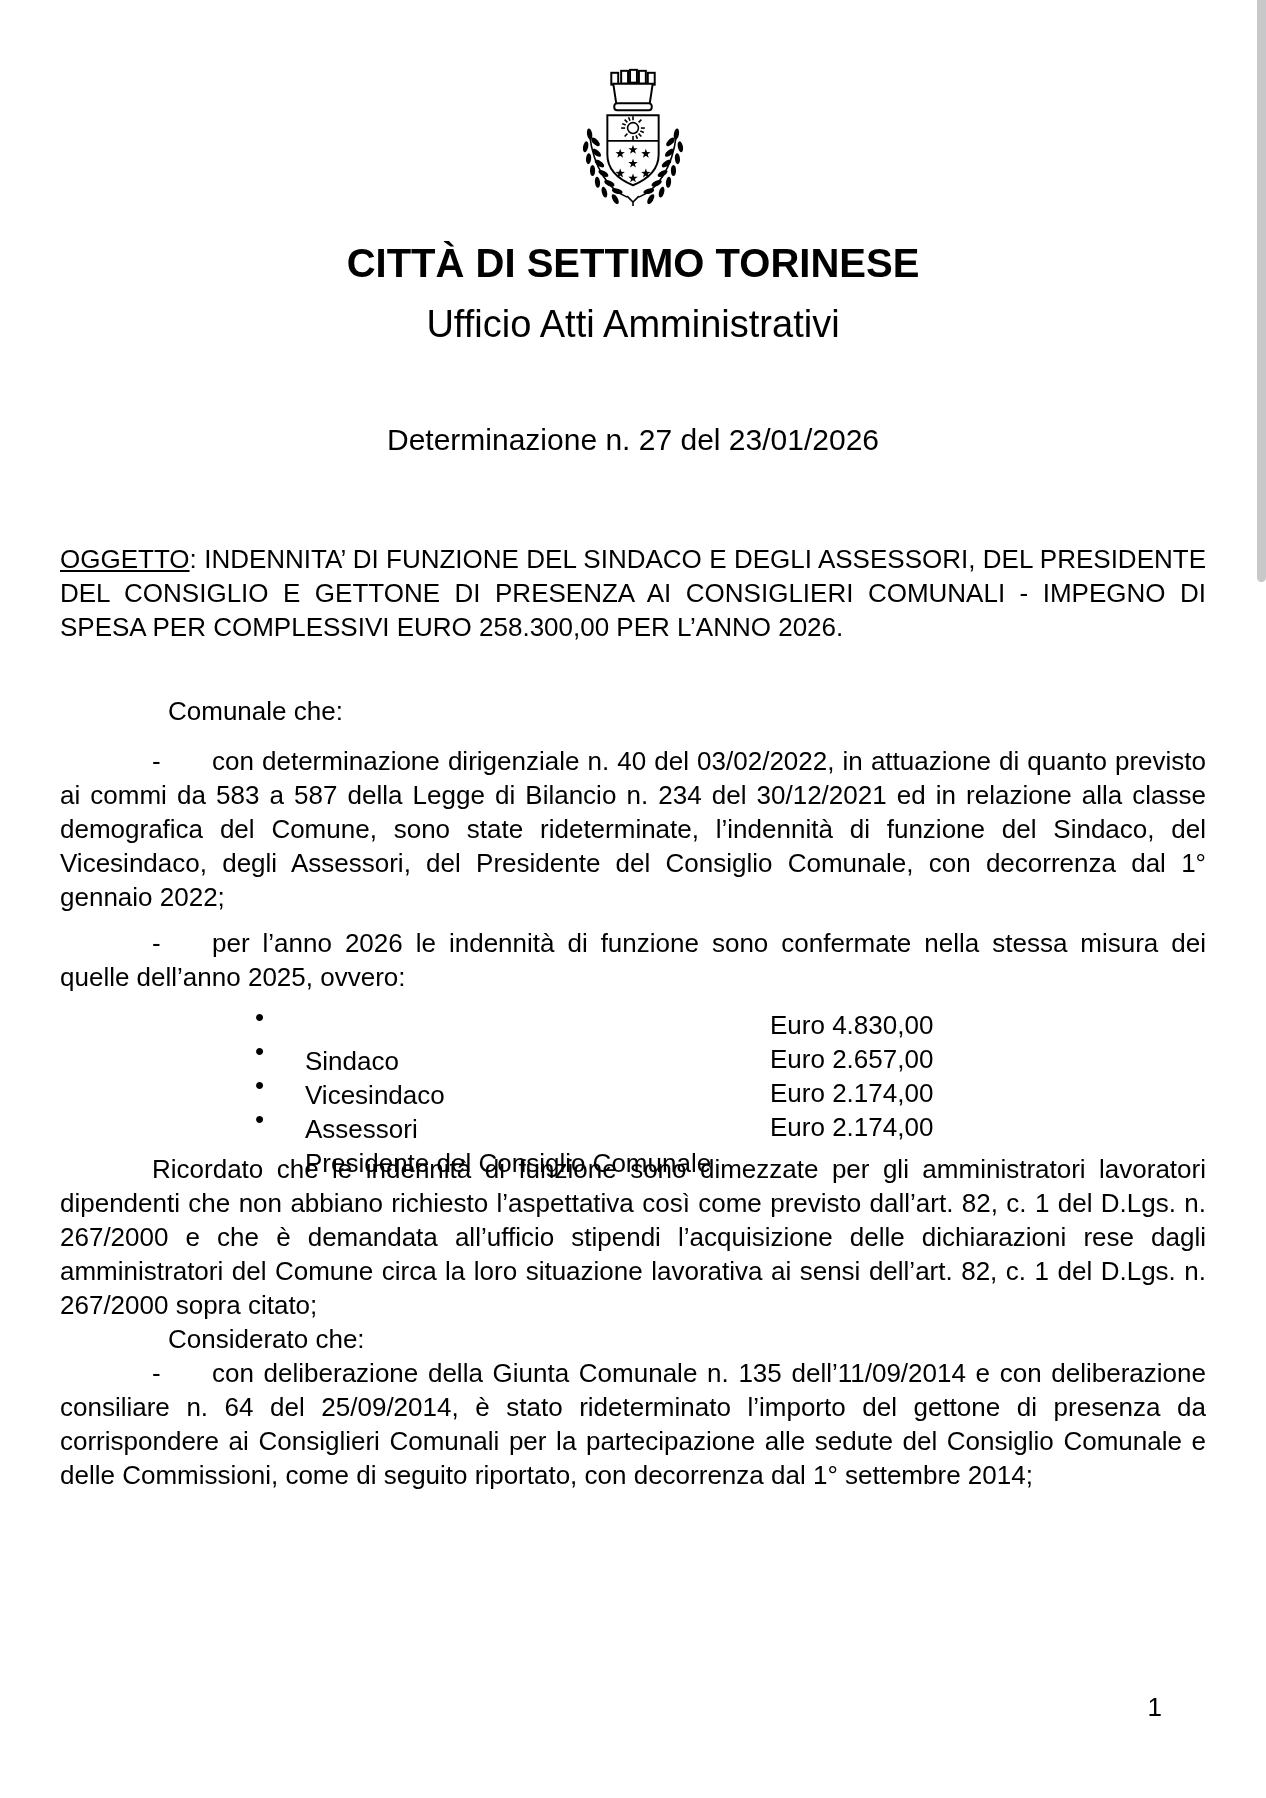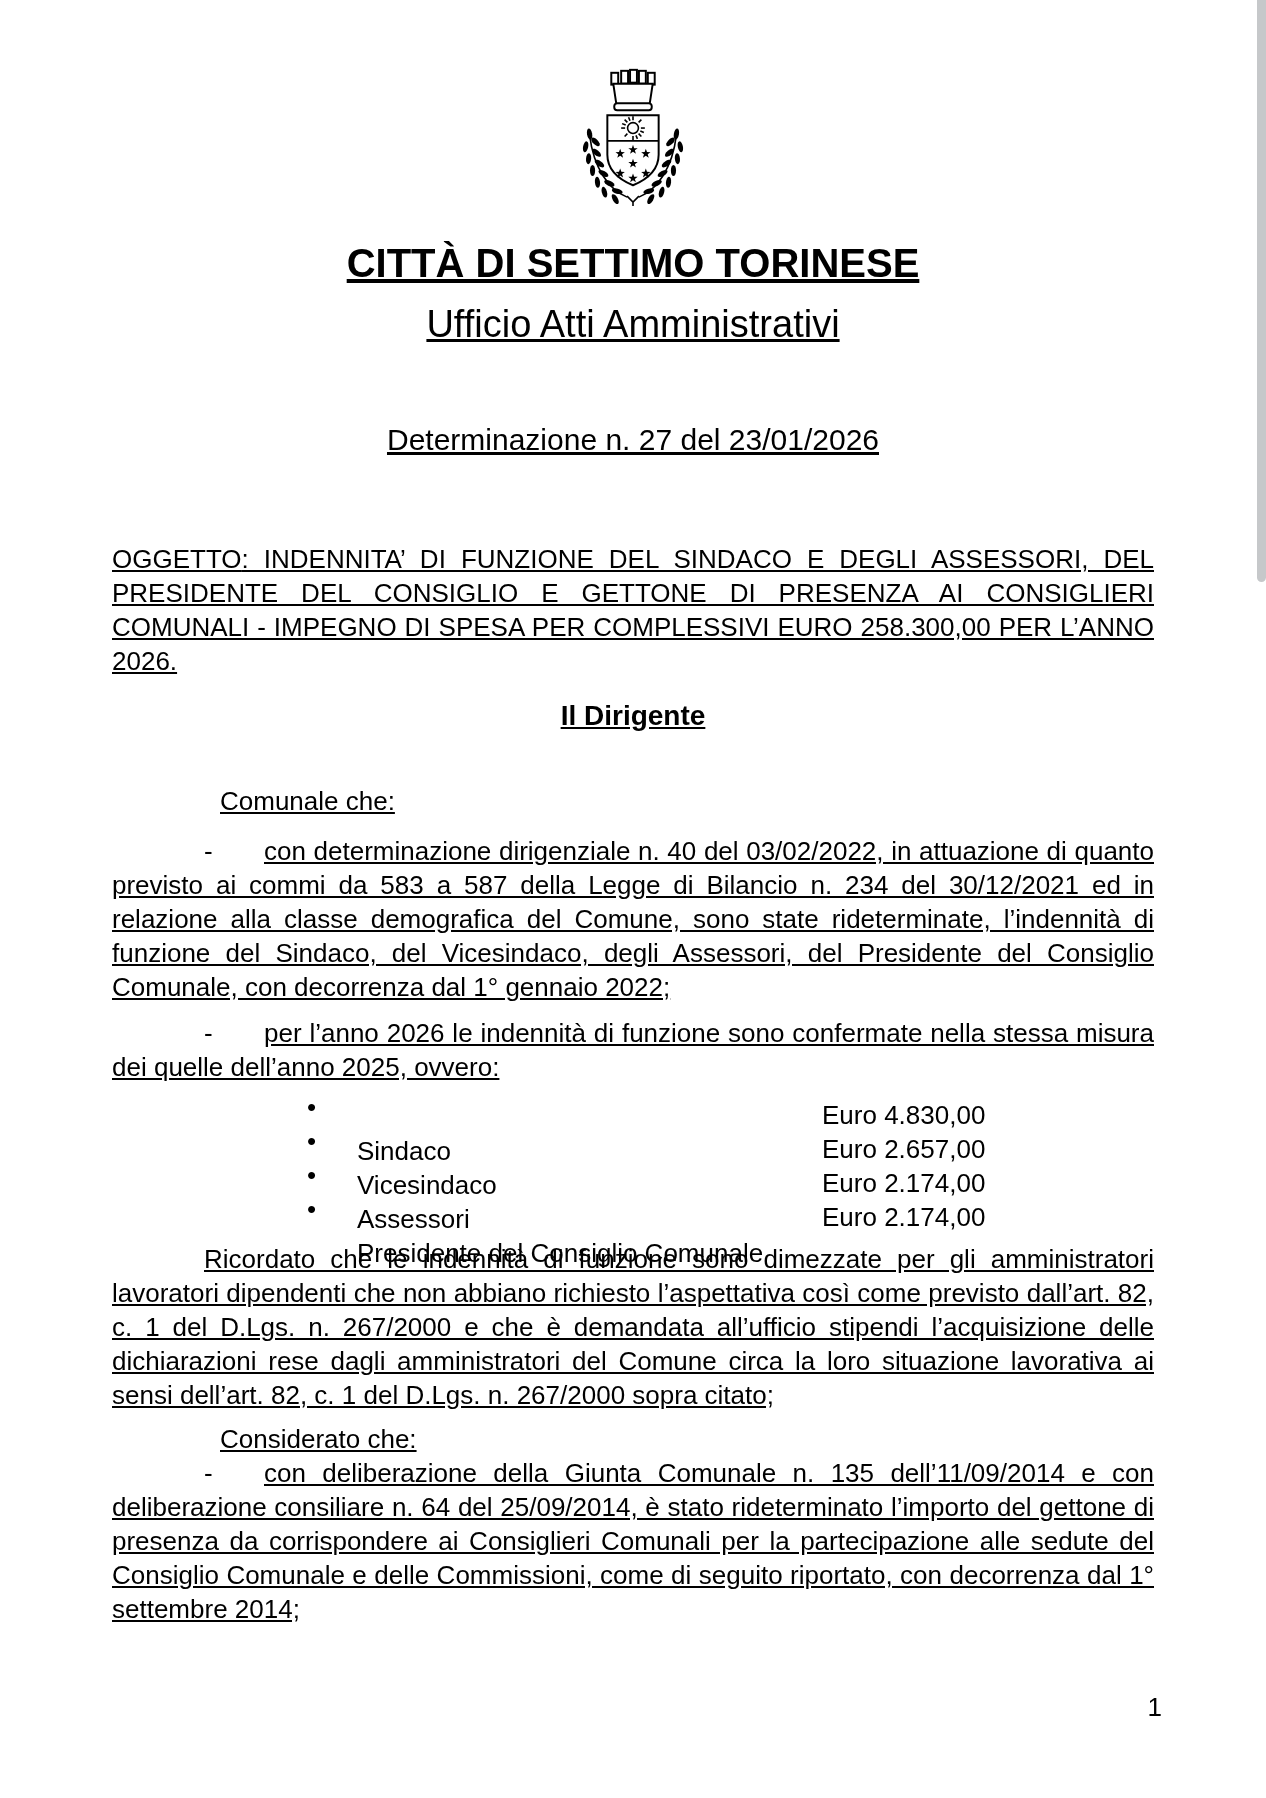--- a/index.html
+++ b/index.html
@@ -5,21 +5,21 @@
   html, body { margin: 0; padding: 0; }
   body {
     width: 1266px;
     height: 1798px;
     background: #ffffff;
     color: #000000;
     font-family: "Liberation Sans", sans-serif;
     position: relative;
     overflow: hidden;
   }
-  .page { padding: 0 112px; text-decoration: underline; }
+  .page { padding: 0 60px; }
   p { margin: 0; }
   .center { text-align: center; }
   .just { text-align: justify; }
 
   .crest {
     display: block;
     margin: 58px auto 0 auto;
     width: 122px;
     height: 148px;
   }
@@ -55,21 +55,21 @@
   .para-item { text-indent: 92px; }
   .hang { display: inline-block; width: 60px; text-indent: 0; }
   .para-1 { margin-top: 16px; }
   .para-2 { margin-top: 12px; }
   .ind-list { margin-top: 6px; }
   .ind-row { position: relative; height: 34px; }
   .ind-bullet { position: absolute; left: 195px; top: 0; line-height: 34px; }
   .ind-label { position: absolute; left: 245px; top: 0; line-height: 34px; margin-top: 44px; }
   .ind-amount { position: absolute; left: 710px; top: 8px; line-height: 34px; }
   .ricordato { margin-top: 16px; text-indent: 92px; }
-  .considerato { margin-top: 10px; text-indent: 108px; }
+  .considerato { margin-top: 0; text-indent: 108px; }
   .para-3 { margin-top: 0; }
   .page-num {
     position: absolute;
     top: 1690px;
     right: 104px;
     font-size: 26px;
     line-height: 34px;
   }
   .scroll-thumb {
     position: absolute;
@@ -151,21 +151,20 @@
     <use href="#branch" transform="translate(120,0) scale(-1,1)"></use>
     <path d="M54,140 L60,146 L66,140 M60,146 L60,150" fill="none" stroke="#000" stroke-width="1.6"></path>
   </svg>
 
   <p class="doc-title center">CITTÀ DI SETTIMO TORINESE</p>
   <p class="doc-office center">Ufficio Atti Amministrativi</p>
   <p class="doc-determ center">Determinazione n. 27 del 23/01/2026</p>
 
   <p class="body-text just subject"><span class="subject-label">OGGETTO</span><span>: INDENNITA’ DI FUNZIONE DEL SINDACO E DEGLI ASSESSORI, DEL PRESIDENTE DEL CONSIGLIO E GETTONE DI PRESENZA AI CONSIGLIERI COMUNALI - IMPEGNO DI SPESA PER COMPLESSIVI EURO 258.300,00 PER L’ANNO 2026.</span></p>
 
-  <p class="role-heading center">Il Dirigente</p>
 
   <p class="body-text premesso">Comunale che:</p>
 
   <p class="body-text just para-item para-1"><span class="hang">-</span><span>con determinazione dirigenziale n. 40 del 03/02/2022, in attuazione di quanto previsto ai commi da 583 a 587 della Legge di Bilancio n. 234 del 30/12/2021 ed in relazione alla classe demografica del Comune, sono state rideterminate, l’indennità di funzione del Sindaco, del Vicesindaco, degli Assessori, del Presidente del Consiglio Comunale, con decorrenza dal 1° gennaio 2022;</span></p>
 
   <p class="body-text just para-item para-2"><span class="hang">-</span><span>per l’anno 2026 le indennità di funzione sono confermate nella stessa misura dei quelle dell’anno 2025, ovvero:</span></p>
 
   <div class="body-text ind-list">
     <div class="ind-row">
       <span class="ind-bullet">•</span>

